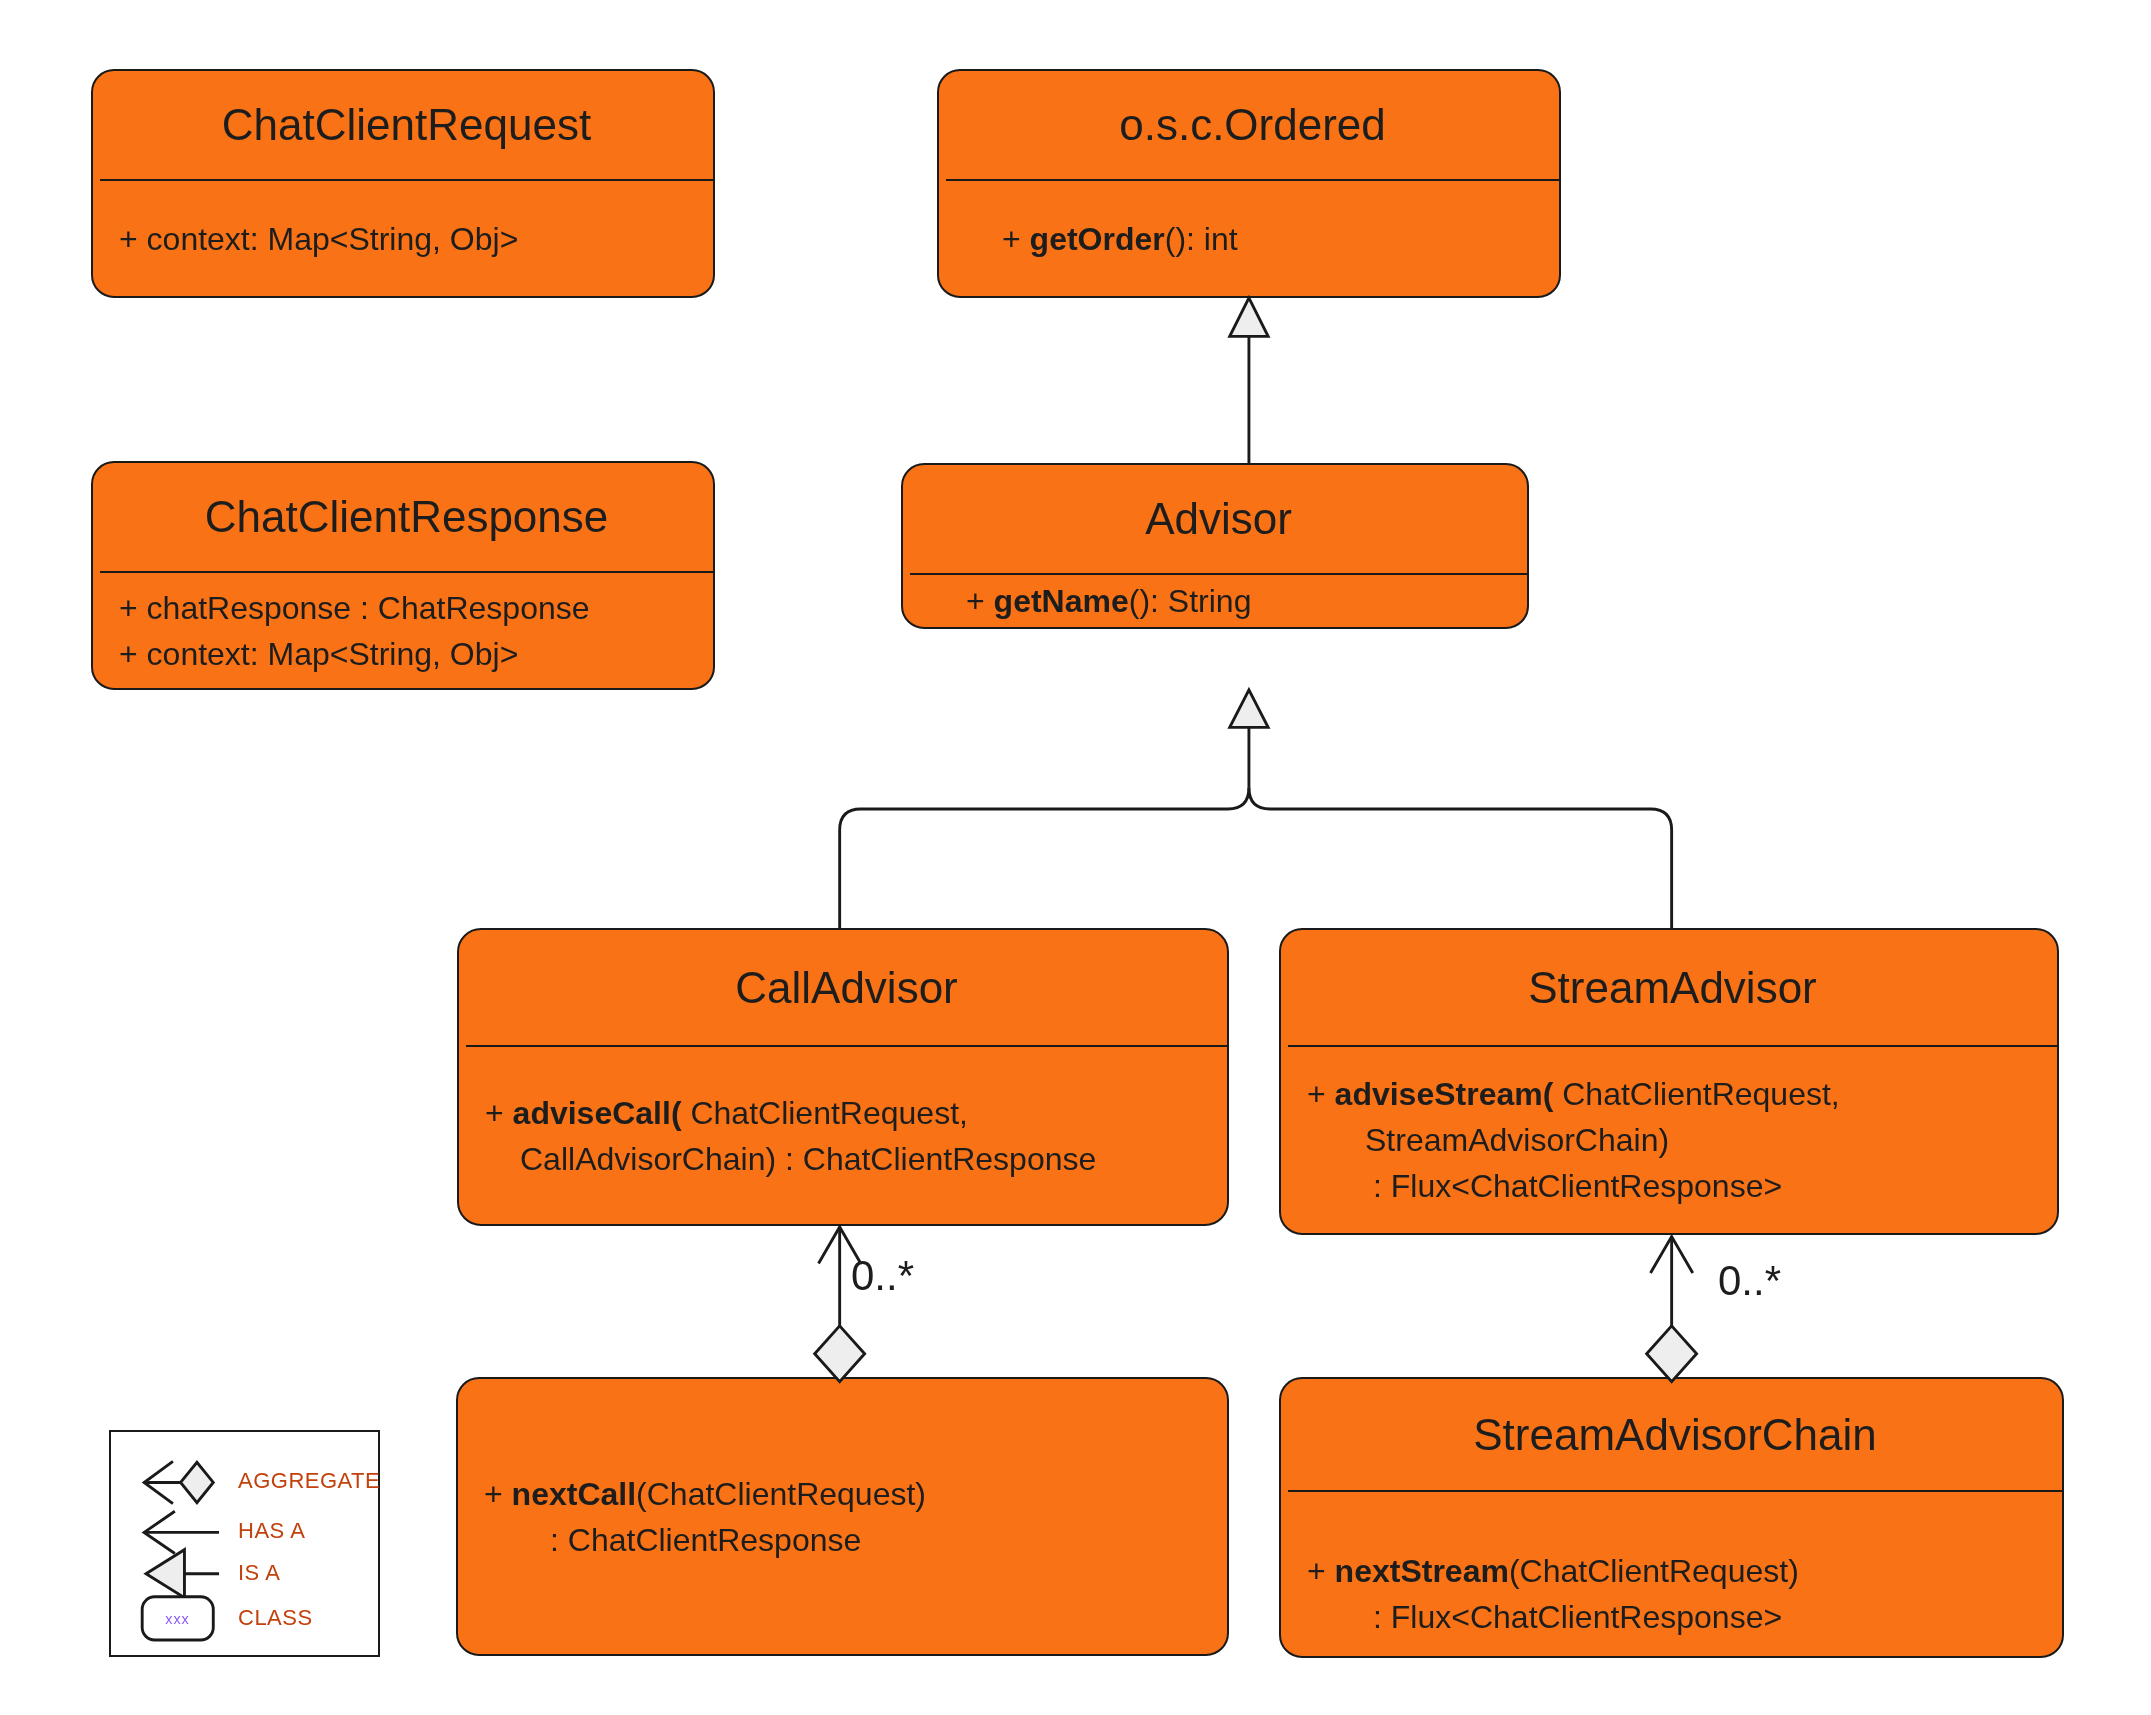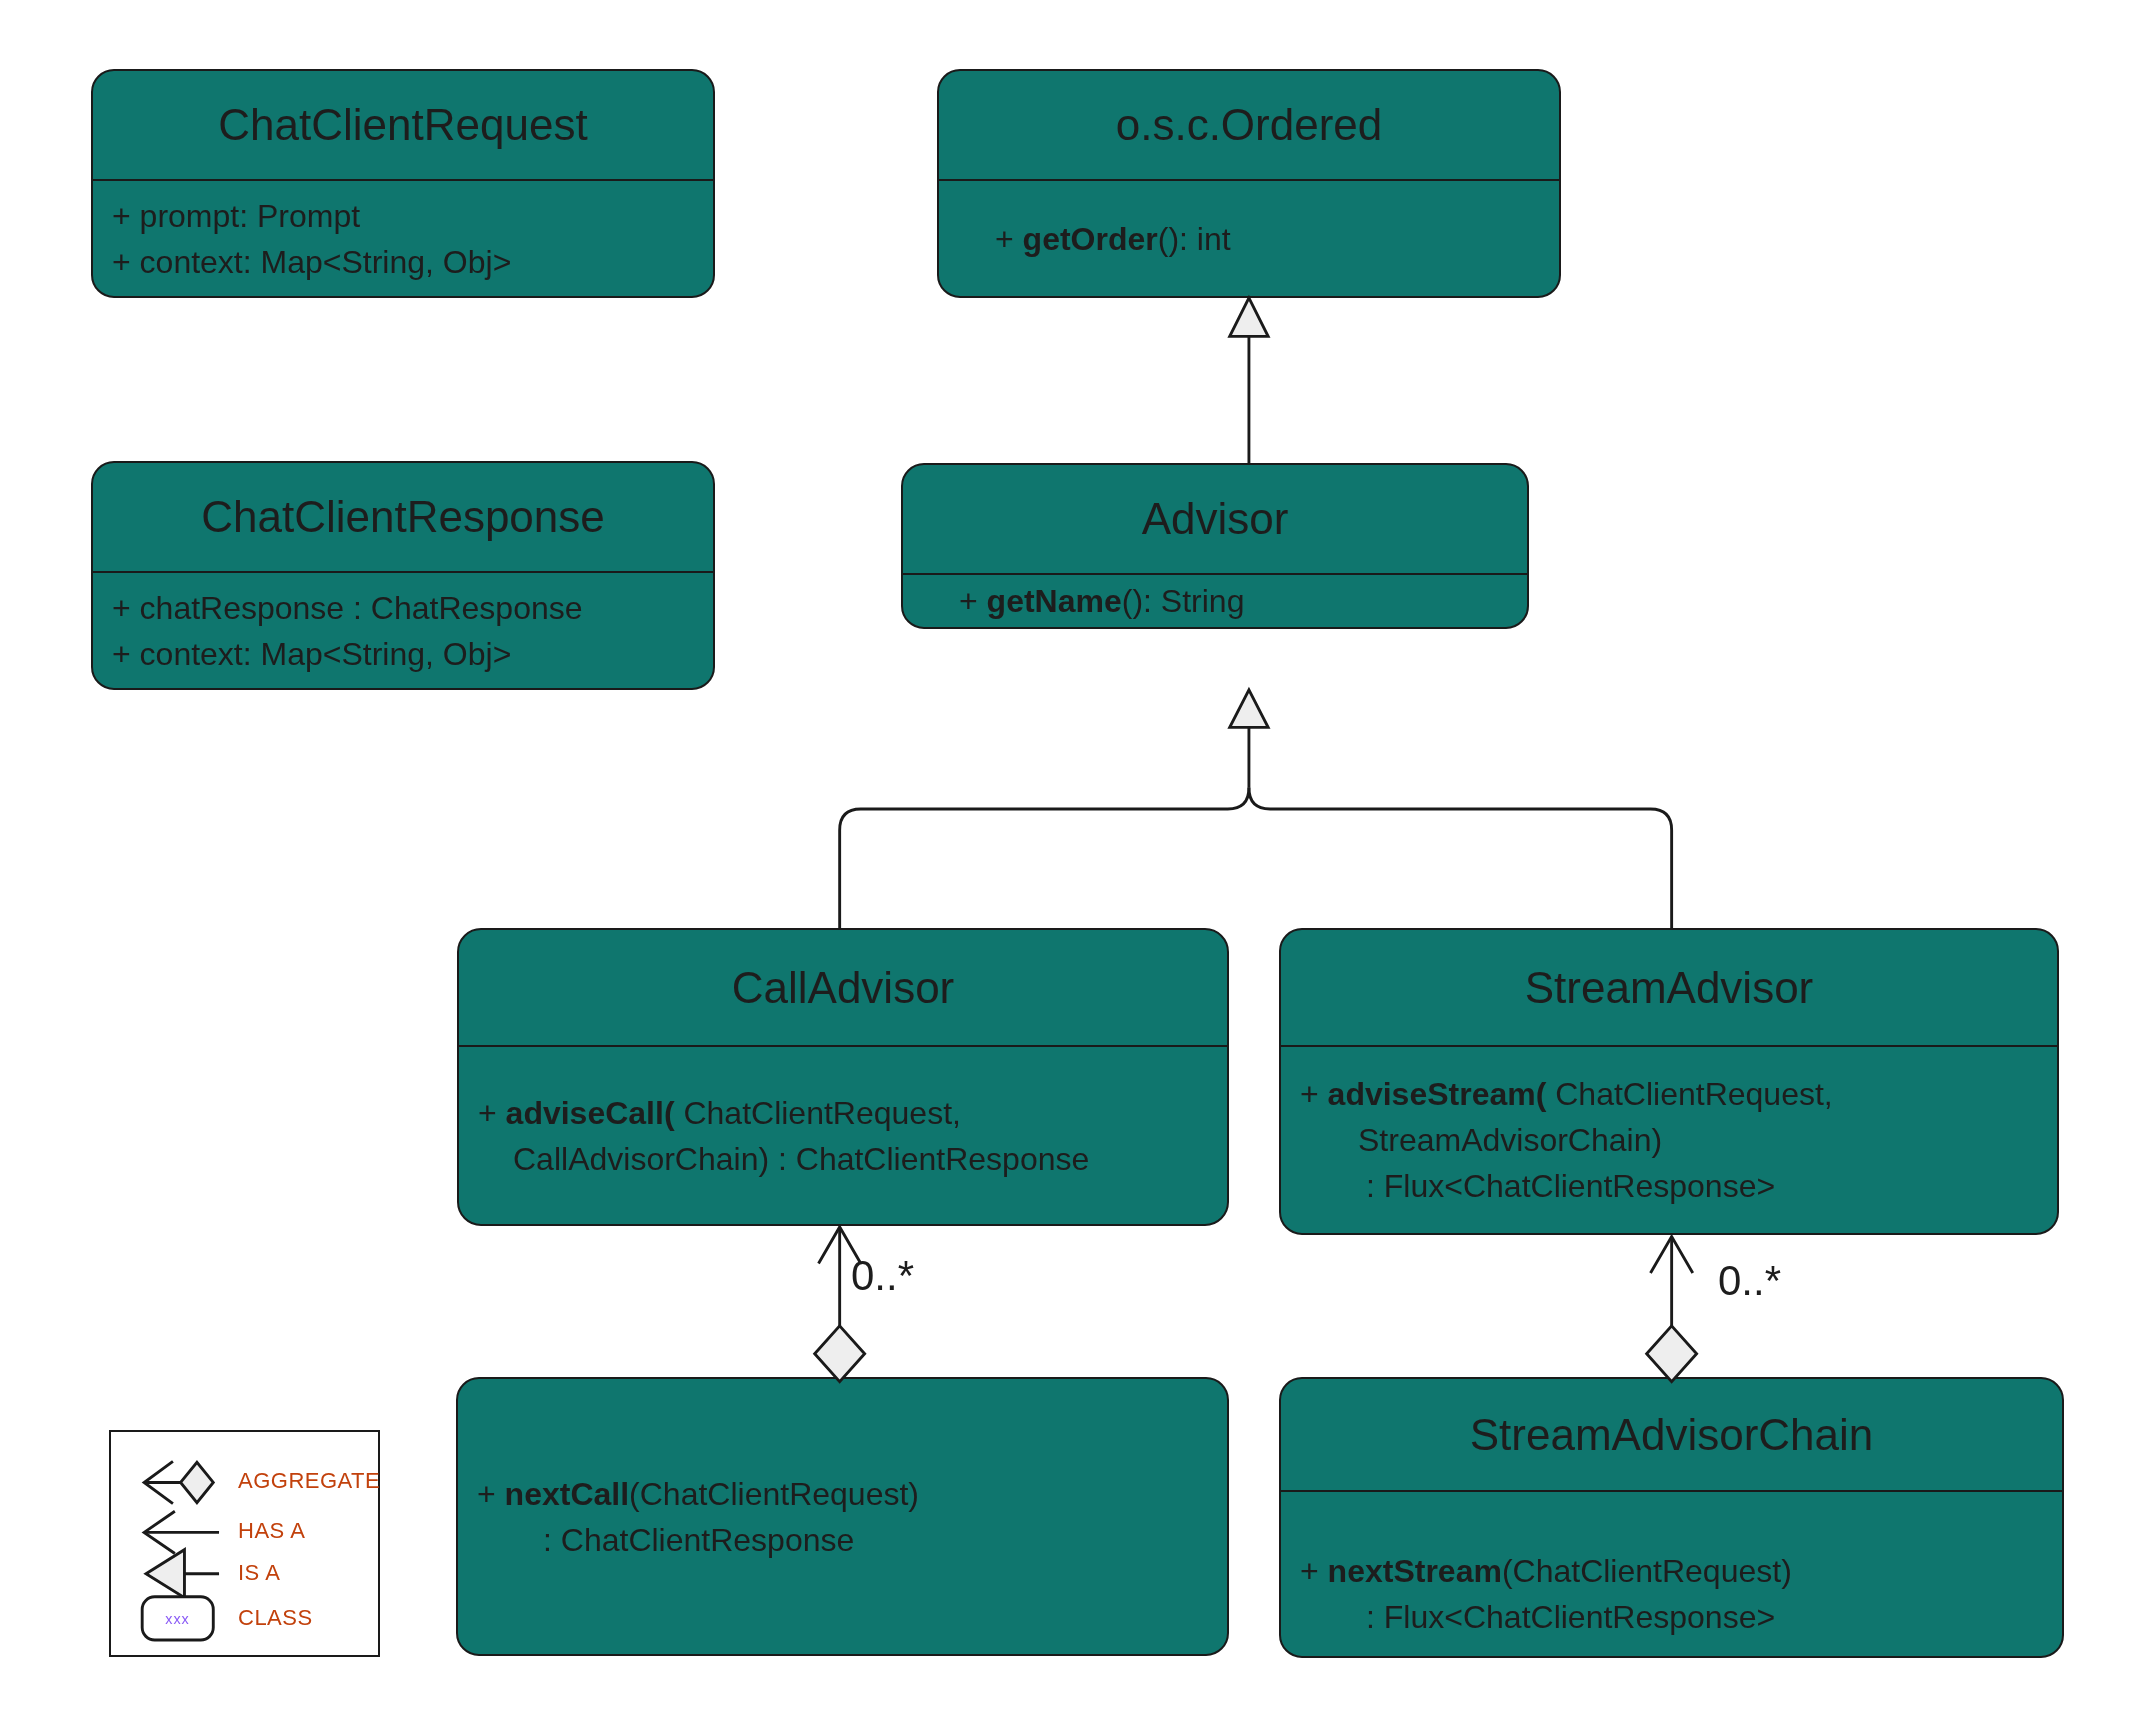--- a/index.html
+++ b/index.html
@@ -2,22 +2,22 @@
 <html><head>
 <meta charset="utf-8">
 <style>
   html,body{margin:0;padding:0;background:#ffffff;}
   .canvas{
     position:relative;width:2152px;height:1716px;background:#ffffff;
     font-family:"Liberation Sans","DejaVu Sans",sans-serif;color:#1d1d1d;
     overflow:hidden;
   }
   .cls{
-    position:absolute;background:#0f766e;border:2.9px solid #1a1a1a;border-radius:23px;
-    box-sizing:border-box;display:flex;flex-direction:column;z-index:1;
+    position:absolute;background:#f97316;border:2.9px solid #1a1a1a;border-radius:23px;
+    box-sizing:border-box;display:flex;flex-direction:column;z-index:1;padding-left:7px;
   }
   .cls-title{
     flex:0 0 auto;display:flex;align-items:center;justify-content:center;
     font-size:44px;border-bottom:2.9px solid #1a1a1a;white-space:nowrap;
   }
   .cls-body{
     flex:1 1 auto;display:flex;flex-direction:column;justify-content:center;
     font-size:32px;line-height:46px;white-space:nowrap;
   }
   .member{padding-left:19px;}
@@ -45,21 +45,20 @@
   }
 </style>
 </head>
 <body>
 
 <div class="canvas">
 
   <div class="cls" style="left:91px;top:69px;width:624px;height:229px;">
     <div class="cls-title" style="height:108px;">ChatClientRequest</div>
     <div class="cls-body">
-      <div class="member"><span></span><b></b><span>+ prompt: Prompt</span></div>
       <div class="member"><span></span><b></b><span>+ context: Map&lt;String, Obj&gt;</span></div>
     </div>
   </div>
 
   <div class="cls pad-b" style="left:937px;top:69px;width:624px;height:229px;">
     <div class="cls-title" style="height:108px;">o.s.c.Ordered</div>
     <div class="cls-body">
       <div class="member"><span>+ </span><b>getOrder</b><span>(): int</span></div>
     </div>
   </div>

